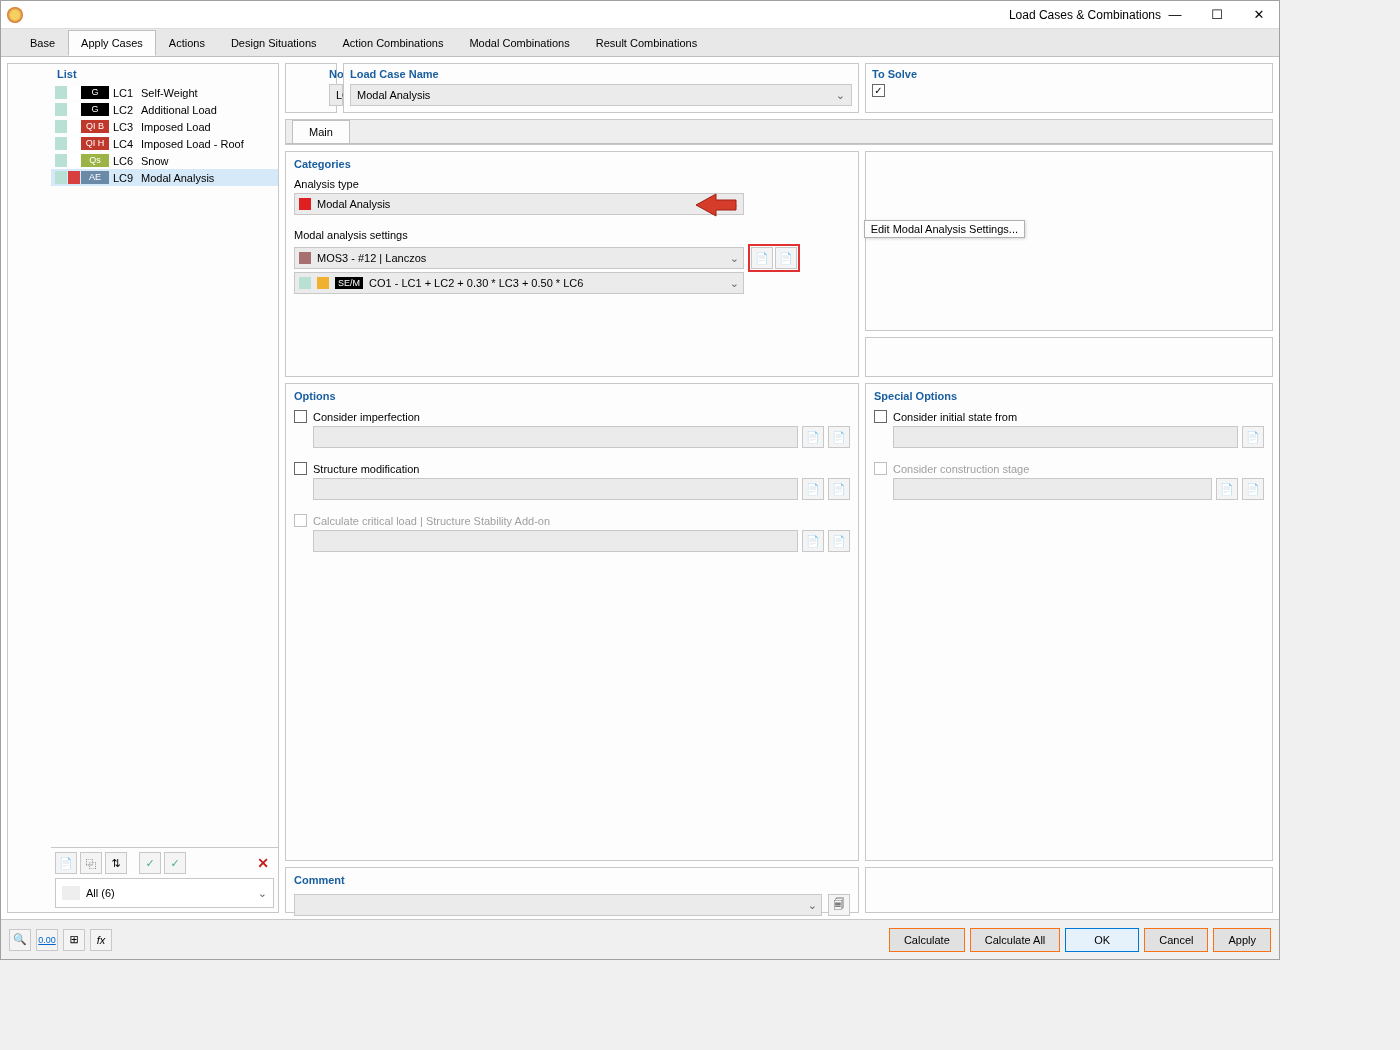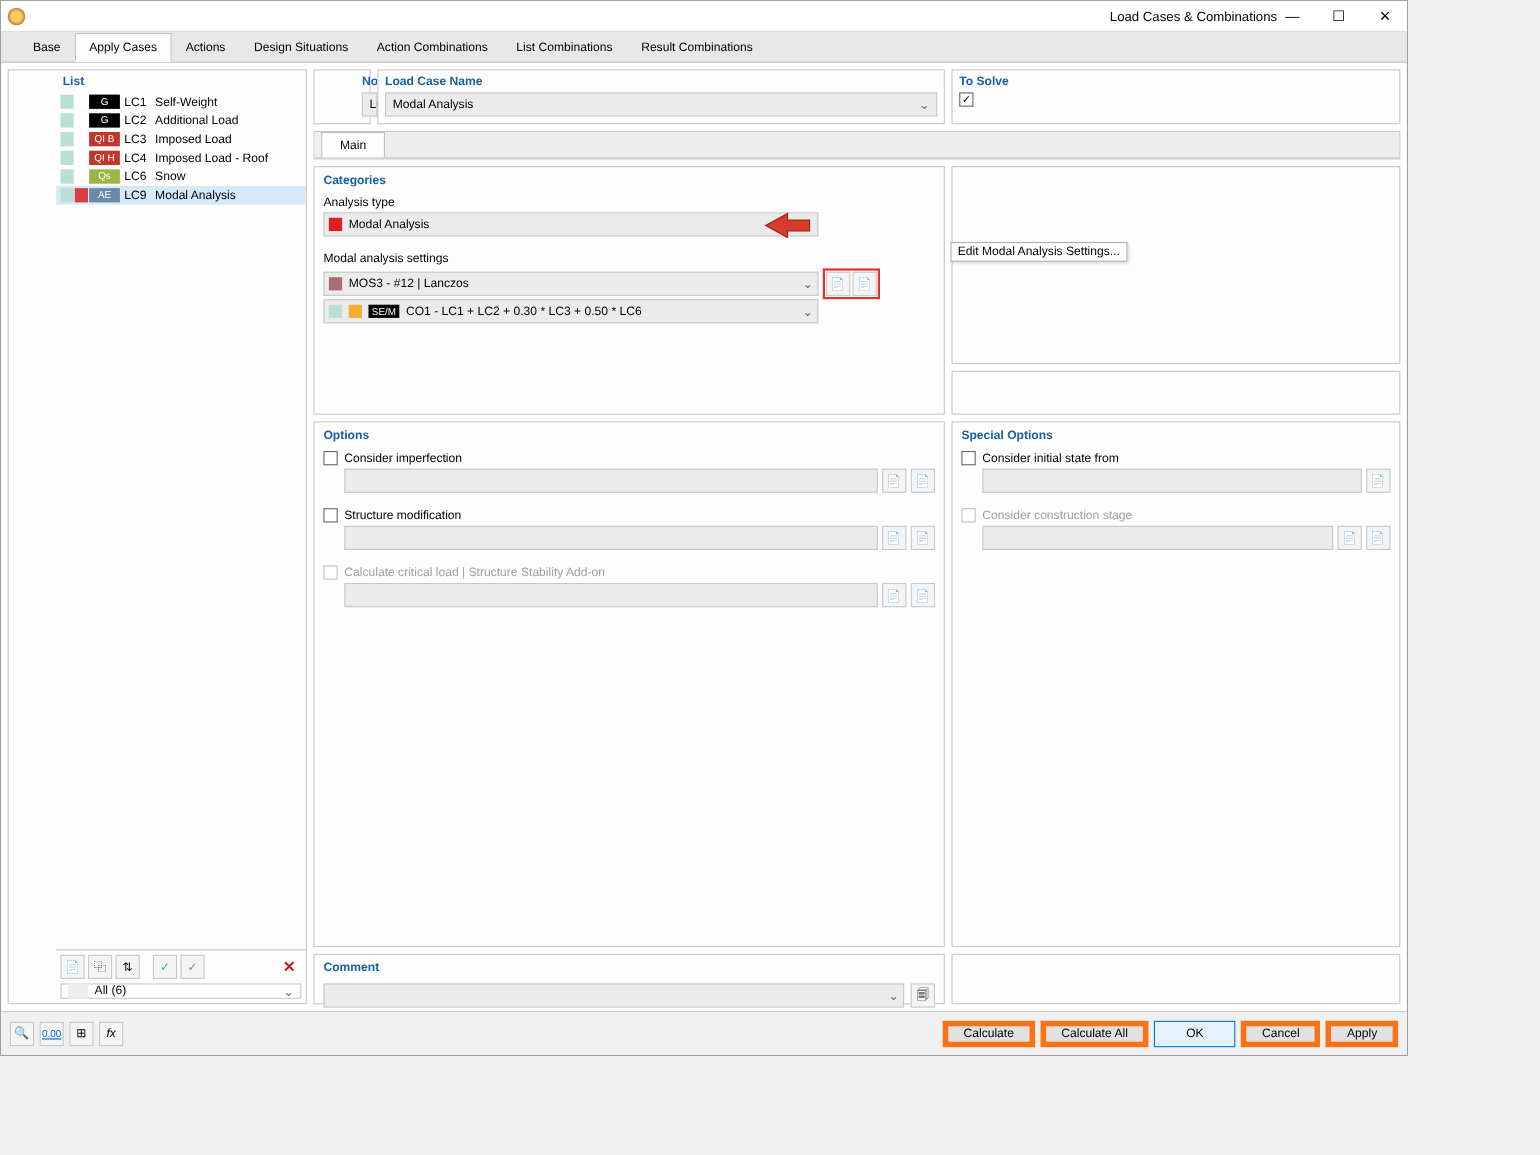--- a/index.html
+++ b/index.html
@@ -26,21 +26,21 @@
 .ctag.black { background: #000; }
 .ctag.red { background: #c0382c; }
 .ctag.green { background: #9bb445; }
 .ctag.blue { background: #6a8aa8; color: #fff; }
 .case-code { width: 28px; font-size: 11px; }
 .case-name { font-size: 11px; }
 .left-bottom { border-top: 1px solid #c8c8c8; padding: 4px; }
 .tool-row { display: flex; gap: 3px; align-items: center; margin-bottom: 4px; }
 .toolbtn { width: 22px; height: 22px; border: 1px solid #c8c8c8; background: #f4f4f4; display:flex; align-items:center; justify-content:center; font-size:11px; }
 .del-x { margin-left:auto; color:#c02020; font-weight:bold; font-size:14px; }
-.filter-select { width: 100%; height: 14px; border: 1px solid #c8c8c8; background: #fff; display:flex; align-items:center; padding:0 6px; }
+.filter-select { width: 100%; height: 30px; border: 1px solid #c8c8c8; background: #fff; display:flex; align-items:center; padding:0 6px; }
 .filter-select .fcolor { width:18px; height:14px; background:#eee; margin-right:6px; }
 .filter-select .dd { margin-left:auto; color:#666; }
 .right-panel { flex: 1; display: flex; flex-direction: column; gap: 6px; }
 .top-grid { display: flex; gap: 6px; }
 .box { border: 1px solid #c8c8c8; background: #fdfdfd; padding: 4px 6px 6px 6px; }
 .box .hdr { color: #1a5fa0; font-weight: 600; font-size: 11px; margin-bottom: 4px; }
 .no-box { width: 52px; padding-left: 43px; }
 .name-box { flex: 1; }
 .solve-box { width: 408px; }
 .input-like { height: 22px; border: 1px solid #c8c8c8; background: #ebebeb; display:flex; align-items:center; padding:0 6px; }
@@ -63,21 +63,21 @@
 .highlight-box { border:2px solid #e03030; padding:1px; display:flex; gap:2px; }
 .tooltip { position:absolute; right:-175px; top:-24px; background:#fefefe; border:1px solid #b0b0b0; padding:2px 6px; font-size:11px; white-space:nowrap; box-shadow:1px 1px 3px rgba(0,0,0,0.15); }
 .opt-row { display:flex; align-items:center; gap:6px; margin:6px 0 3px 0; }
 .opt-row .chkbox { width:13px; height:13px; border:1px solid #666; background:#fff; }
 .opt-row.disabled { color:#a0a0a0; }
 .opt-row.disabled .chkbox { border-color:#c0c0c0; }
 .opt-input { display:flex; gap:4px; margin-left:19px; }
 .opt-input .ibox { flex:1; height:22px; background:#ebebeb; border:1px solid #c8c8c8; }
 .bottom-bar { height:40px; border-top:1px solid #c8c8c8; background:#f0f0f0; display:flex; align-items:center; padding:0 8px; gap:5px; }
 .bottom-bar .spacer { flex:1; }
-.btn { height:24px; padding:0 14px; border:5px solid #f97316; background:#e1e1e1; font-size:11px; cursor:default; }
+.btn { height:24px; padding:0 14px; border:1px solid #f97316; background:#e1e1e1; font-size:11px; cursor:default; }
 .btn.primary { border:1px solid #0078d7; background:#e5f1fb; padding:0 28px; }
 .sem-badge { display:inline-block; background:#000; color:#fff; font-size:9px; padding:0 3px; height:12px; line-height:12px; }
 .comment-row { display:flex; gap:6px; }
 .section.fill { flex:1; }
 </style>
 </head>
 <body>
 
 <div class="window">
 
@@ -90,21 +90,21 @@
       <div class="win-btn">✕</div>
     </div>
   </div>
 
   <div class="tabs-row">
     <div class="tab">Base</div>
     <div class="tab active">Apply Cases</div>
     <div class="tab">Actions</div>
     <div class="tab">Design Situations</div>
     <div class="tab">Action Combinations</div>
-    <div class="tab">List Combinations</div>
+    <div class="tab">Modal Combinations</div>
     <div class="tab">Result Combinations</div>
   </div>
 
   <div class="content">
 
     <div class="left-panel">
       <div class="panel-header">List</div>
       <div class="case-list" id="case-list">
           <div class="case-row">
             <span class="cswatch sw1"></span>

